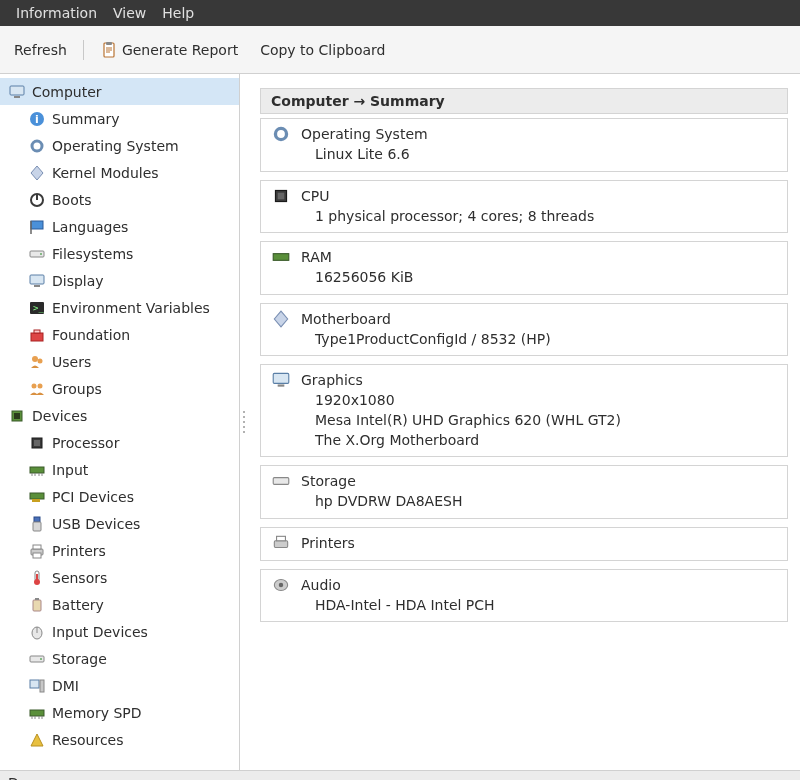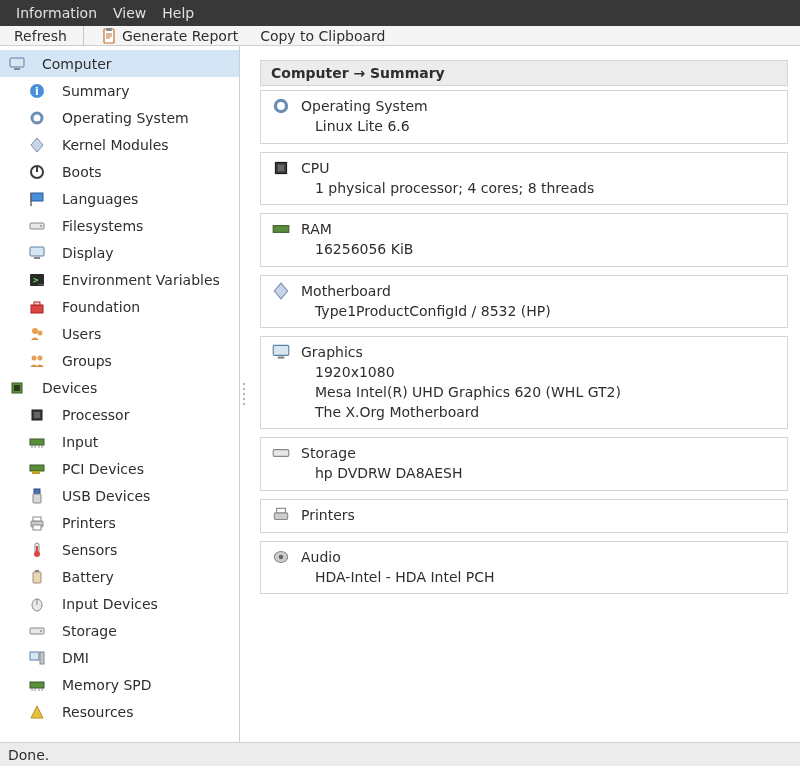--- a/index.html
+++ b/index.html
@@ -1,26 +1,26 @@
 <!DOCTYPE html>
 <html><head>
 <meta charset="utf-8">
 <style>
   * { box-sizing: border-box; margin: 0; padding: 0; }
   html, body { width: 800px; height: 780px; font-family: "DejaVu Sans", "Liberation Sans", Arial, sans-serif; font-size: 14px; color: #2e2e2e; background: #fff; overflow: hidden; }
   .menubar { height: 26px; background: #383838; color: #e0e0e0; display: flex; align-items: center; padding: 0 16px; gap: 16px; }
   .menubar span { cursor: default; }
-  .toolbar { height: 20px; background: #f5f5f5; border-bottom: 1px solid #d0d0d0; display: flex; align-items: center; padding: 9px 8px; gap: 10px; }
+  .toolbar { height: 48px; background: #f5f5f5; border-bottom: 1px solid #d0d0d0; display: flex; align-items: center; padding: 9px 8px; gap: 10px; }
   .tb-btn { padding: 3px 6px; border-radius: 3px; cursor: default; display: inline-flex; align-items: center; gap: 4px; }
   .tb-sep { width: 1px; height: 20px; background: #c8c8c8; }
   .body { display: flex; height: calc(780px - 26px - 34px - 24px); }
   .sidebar { width: 240px; border-right: 1px solid #d0d0d0; overflow-y: auto; padding: 4px 0; position: relative; }
   .sidebar::-webkit-scrollbar { width: 12px; }
   .sidebar::-webkit-scrollbar-thumb { background: #c0c0c0; border-radius: 6px; }
-  .tree-item { display: flex; align-items: center; height: 27px; padding-left: 8px; gap: 16px; cursor: default; }
+  .tree-item { display: flex; align-items: center; height: 27px; padding-left: 8px; gap: 6px; cursor: default; }
   .tree-item.sub { padding-left: 28px; }
   .tree-item.sel { background: #d4e6f6; }
   .tree-item .icon { width: 18px; height: 18px; display: flex; align-items: center; justify-content: center; flex-shrink: 0; }
   .content { flex: 1; padding: 14px 12px; overflow-y: auto; }
   .content-header { background: #ececec; border: 1px solid #d4d4d4; padding: 4px 10px; font-weight: bold; margin-bottom: 4px; }
   .group { border: 1px solid #d4d4d4; border-radius: 0; margin-bottom: 8px; position: relative; padding: 6px 8px 6px 10px; }
   .group-head { display: flex; align-items: center; gap: 8px; position: relative; top: -1px; }
   .group-head .icon { width: 20px; height: 20px; display: flex; align-items: center; justify-content: center; }
   .group-title { background: #fff; padding: 0 4px; margin-left: -2px; }
   .group-body { padding: 0 0 0 44px; line-height: 1.4; }

